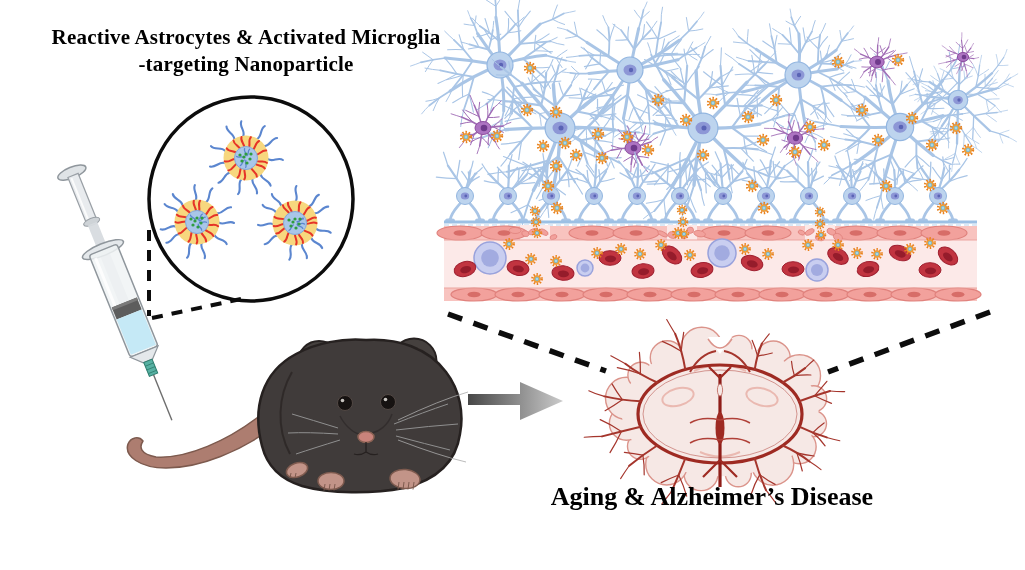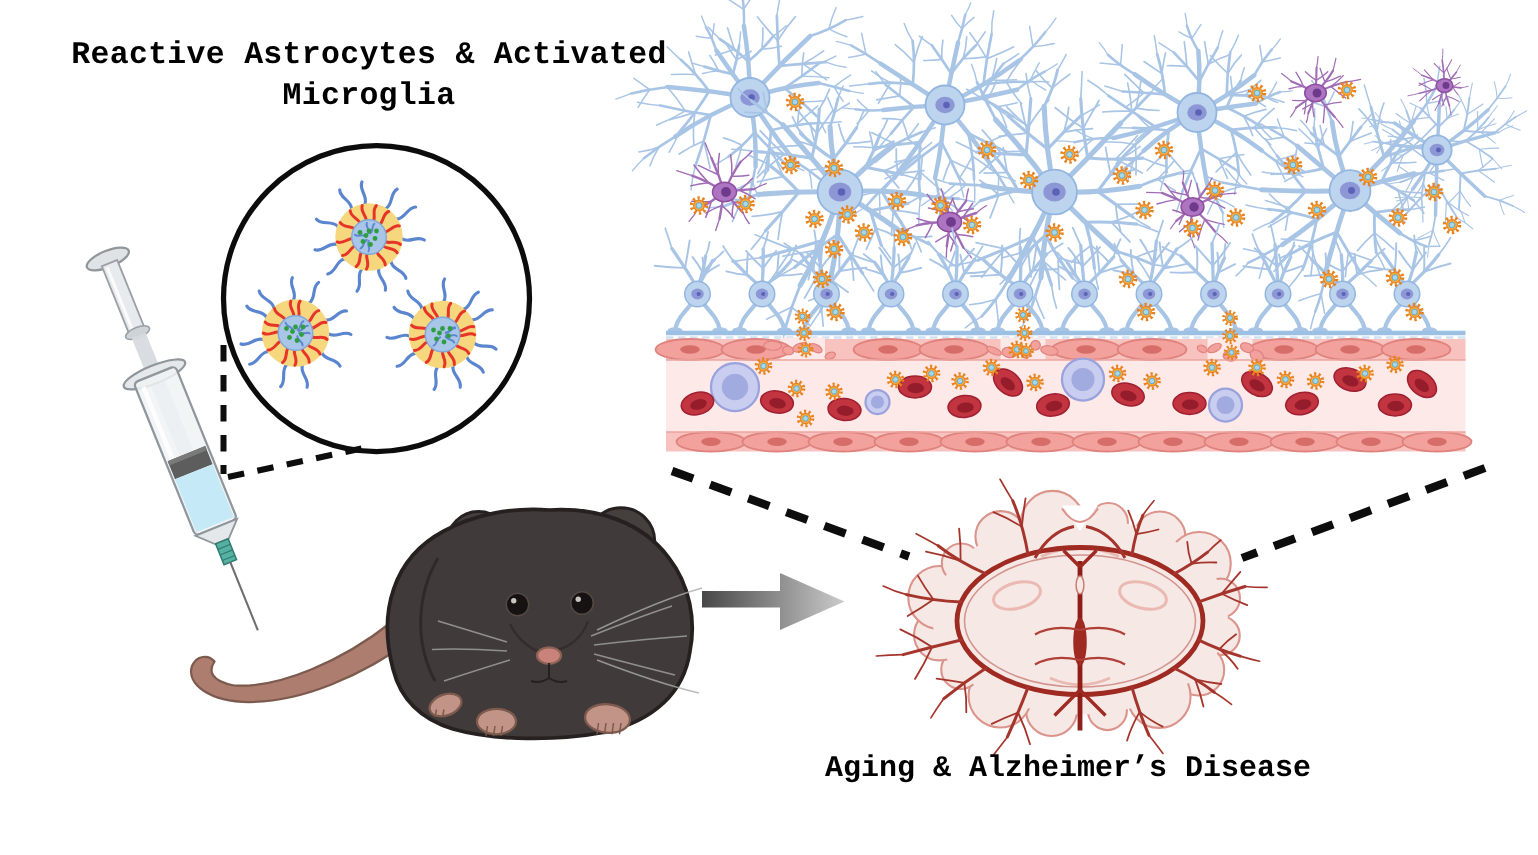--- a/index.html
+++ b/index.html
@@ -1,21 +1,21 @@
 <!DOCTYPE html>
 <html><head>
 <meta charset="utf-8">
 <style>
   html,body{margin:0;padding:0;background:#ffffff}
   #canvas{position:relative;width:1025px;height:570px;background:#fff;overflow:hidden;
-          font-family:Liberation Mono, monospace}
+          font-family:Liberation Serif, serif}
   #scene{position:absolute;left:0;top:0;z-index:1}
   .title{position:absolute;text-align:center;font-weight:bold;color:#000;z-index:2}
   #title-left{left:18px;top:24px;width:456px;font-size:21px;line-height:27px;letter-spacing:0.2px}
-  #title-right{left:408px;top:500px;width:608px;font-size:20px;line-height:26px}
+  #title-right{left:408px;top:484px;width:608px;font-size:26px;line-height:26px}
 </style>
 </head>
 <body>
 
 <div id="canvas">
   <svg id="scene" width="1025" height="570" xmlns="http://www.w3.org/2000/svg">
     <defs>
       <linearGradient id="agrad" x1="0" y1="0" x2="1" y2="0">
         <stop offset="0" stop-color="#474747"></stop>
         <stop offset="1" stop-color="#cbcbcb"></stop>
@@ -1946,18 +1946,19 @@
         <line x1="0" y1="223" x2="0" y2="272" stroke="#6e6e6e" stroke-width="1.4"></line>
       </g>
       <g>
         <line x1="149" y1="230" x2="149" y2="316" stroke="#0d0d0d" stroke-width="4" stroke-dasharray="11 9"></line>
         <line x1="152" y1="318" x2="241" y2="299" stroke="#0d0d0d" stroke-width="4" stroke-dasharray="11 9"></line>
       </g>
     </svg>
 
   <div id="title-left" class="title">
     <span>Reactive Astrocytes &amp; Activated Microglia</span><br>
+    <span>-targeting Nanoparticle</span>
   </div>
 
   <div id="title-right" class="title">
     <span>Aging &amp; Alzheimer’s Disease</span><br>
   </div>
 </div>
 
 </body></html>

